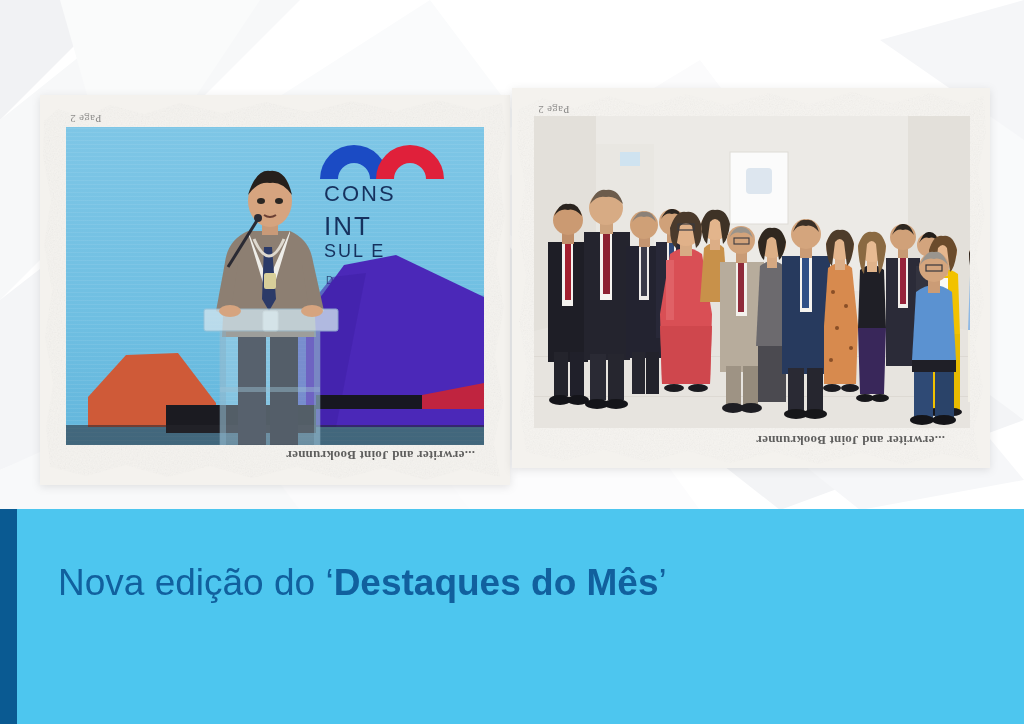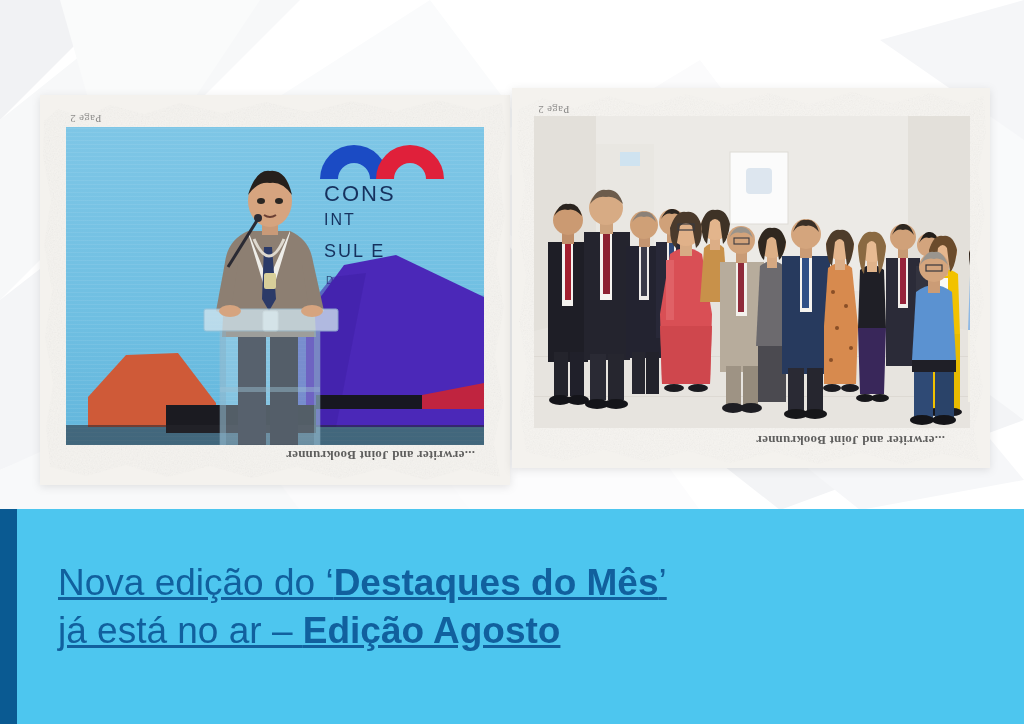--- a/index.html
+++ b/index.html
@@ -67,21 +67,21 @@
   
   .scene-right { position:absolute; inset:0; background:#f2f1ee; }
 
   
   .caption-band { position:absolute; left:0; right:0; z-index:6; }
   .band-accent { position:absolute; left:0; top:0; bottom:0; }
   .band-text {
     position:absolute; line-height:1.30;
     font-family:"Liberation Sans", sans-serif;
   }
-  .band-line { display:block; white-space:nowrap; font-weight:400;text-decoration:underline; }
+  .band-line { display:block; white-space:nowrap; font-weight:400; }
   .band-line b { font-weight:700; }
 </style>
 </head>
 <body>
 
 <div id="page">
 
   <svg class="bg-facets" viewBox="0 0 1024 724" preserveAspectRatio="none">
     <rect x="0" y="0" width="1024" height="724" fill="#ffffff"></rect>
     <polygon points="0,0 120,0 0,120" fill="#f1f2f4"></polygon>
@@ -131,21 +131,21 @@
       <div class="scene-left">
         <div class="banner-wall"></div>
         <div class="wall-stripes"></div>
 
         <svg class="logo-arc" style="left:246px; top:-10px; width:150px; height:66px;" viewBox="0 0 150 66">
           <path d="M8,62 A34,34 0 0 1 76,62 L58,62 A16,16 0 0 0 26,62 Z" fill="#1b4bc4"></path>
           <path d="M64,62 A34,34 0 0 1 132,62 L114,62 A16,16 0 0 0 82,62 Z" fill="#e0203a"></path>
         </svg>
 
         <div class="banner-line" style="left:258px; top:54px; font-size:22px;">CONS</div>
-        <div class="banner-line" style="left:258px; top:84px; font-size:16px;">INT</div>
+        <div class="banner-line" style="left:258px; top:84px; font-size:26px;">INT</div>
         <div class="banner-line" style="left:258px; top:114px; font-size:18px;">SUL E</div>
         <div class="banner-sub" style="left:260px; top:148px;">DIALOGAR</div>
 
         <div class="espirito-band" style="left:252px; top:168px; width:170px; height:36px;">
           <span>ESPÍR</span>
         </div>
 
         <svg style="position:absolute; inset:0;" viewBox="0 0 418 318" preserveAspectRatio="none">
           <polygon points="240,190 278,138 330,128 418,170 418,300 240,300" fill="#4b28b8"></polygon>
           <polygon points="226,200 266,150 300,146 270,300 226,300" fill="#3f1fa6" opacity=".55"></polygon>
@@ -439,19 +439,16 @@
     <div class="paper-text run" style="left:244px; top:344px;">...erwriter and Joint Bookrunner</div>
   </div>
 
   <div class="caption-band" style="top:509px; height:215px; background:#4dc6ef;">
     <div class="band-accent" style="width:17px; background:#0a5a92;"></div>
 
     <div class="band-text" style="left:58px; top:50px; color:#11609e; font-size:37px;">
       <span class="band-line">
         <span>Nova edição do ‘</span><b>Destaques do Mês</b><span>’</span>
       </span>
-      <span class="band-line">
-        <span>já está no ar – </span><b>Edição Agosto</b>
-      </span>
     </div>
   </div>
 
 </div>
 
 </body></html>

